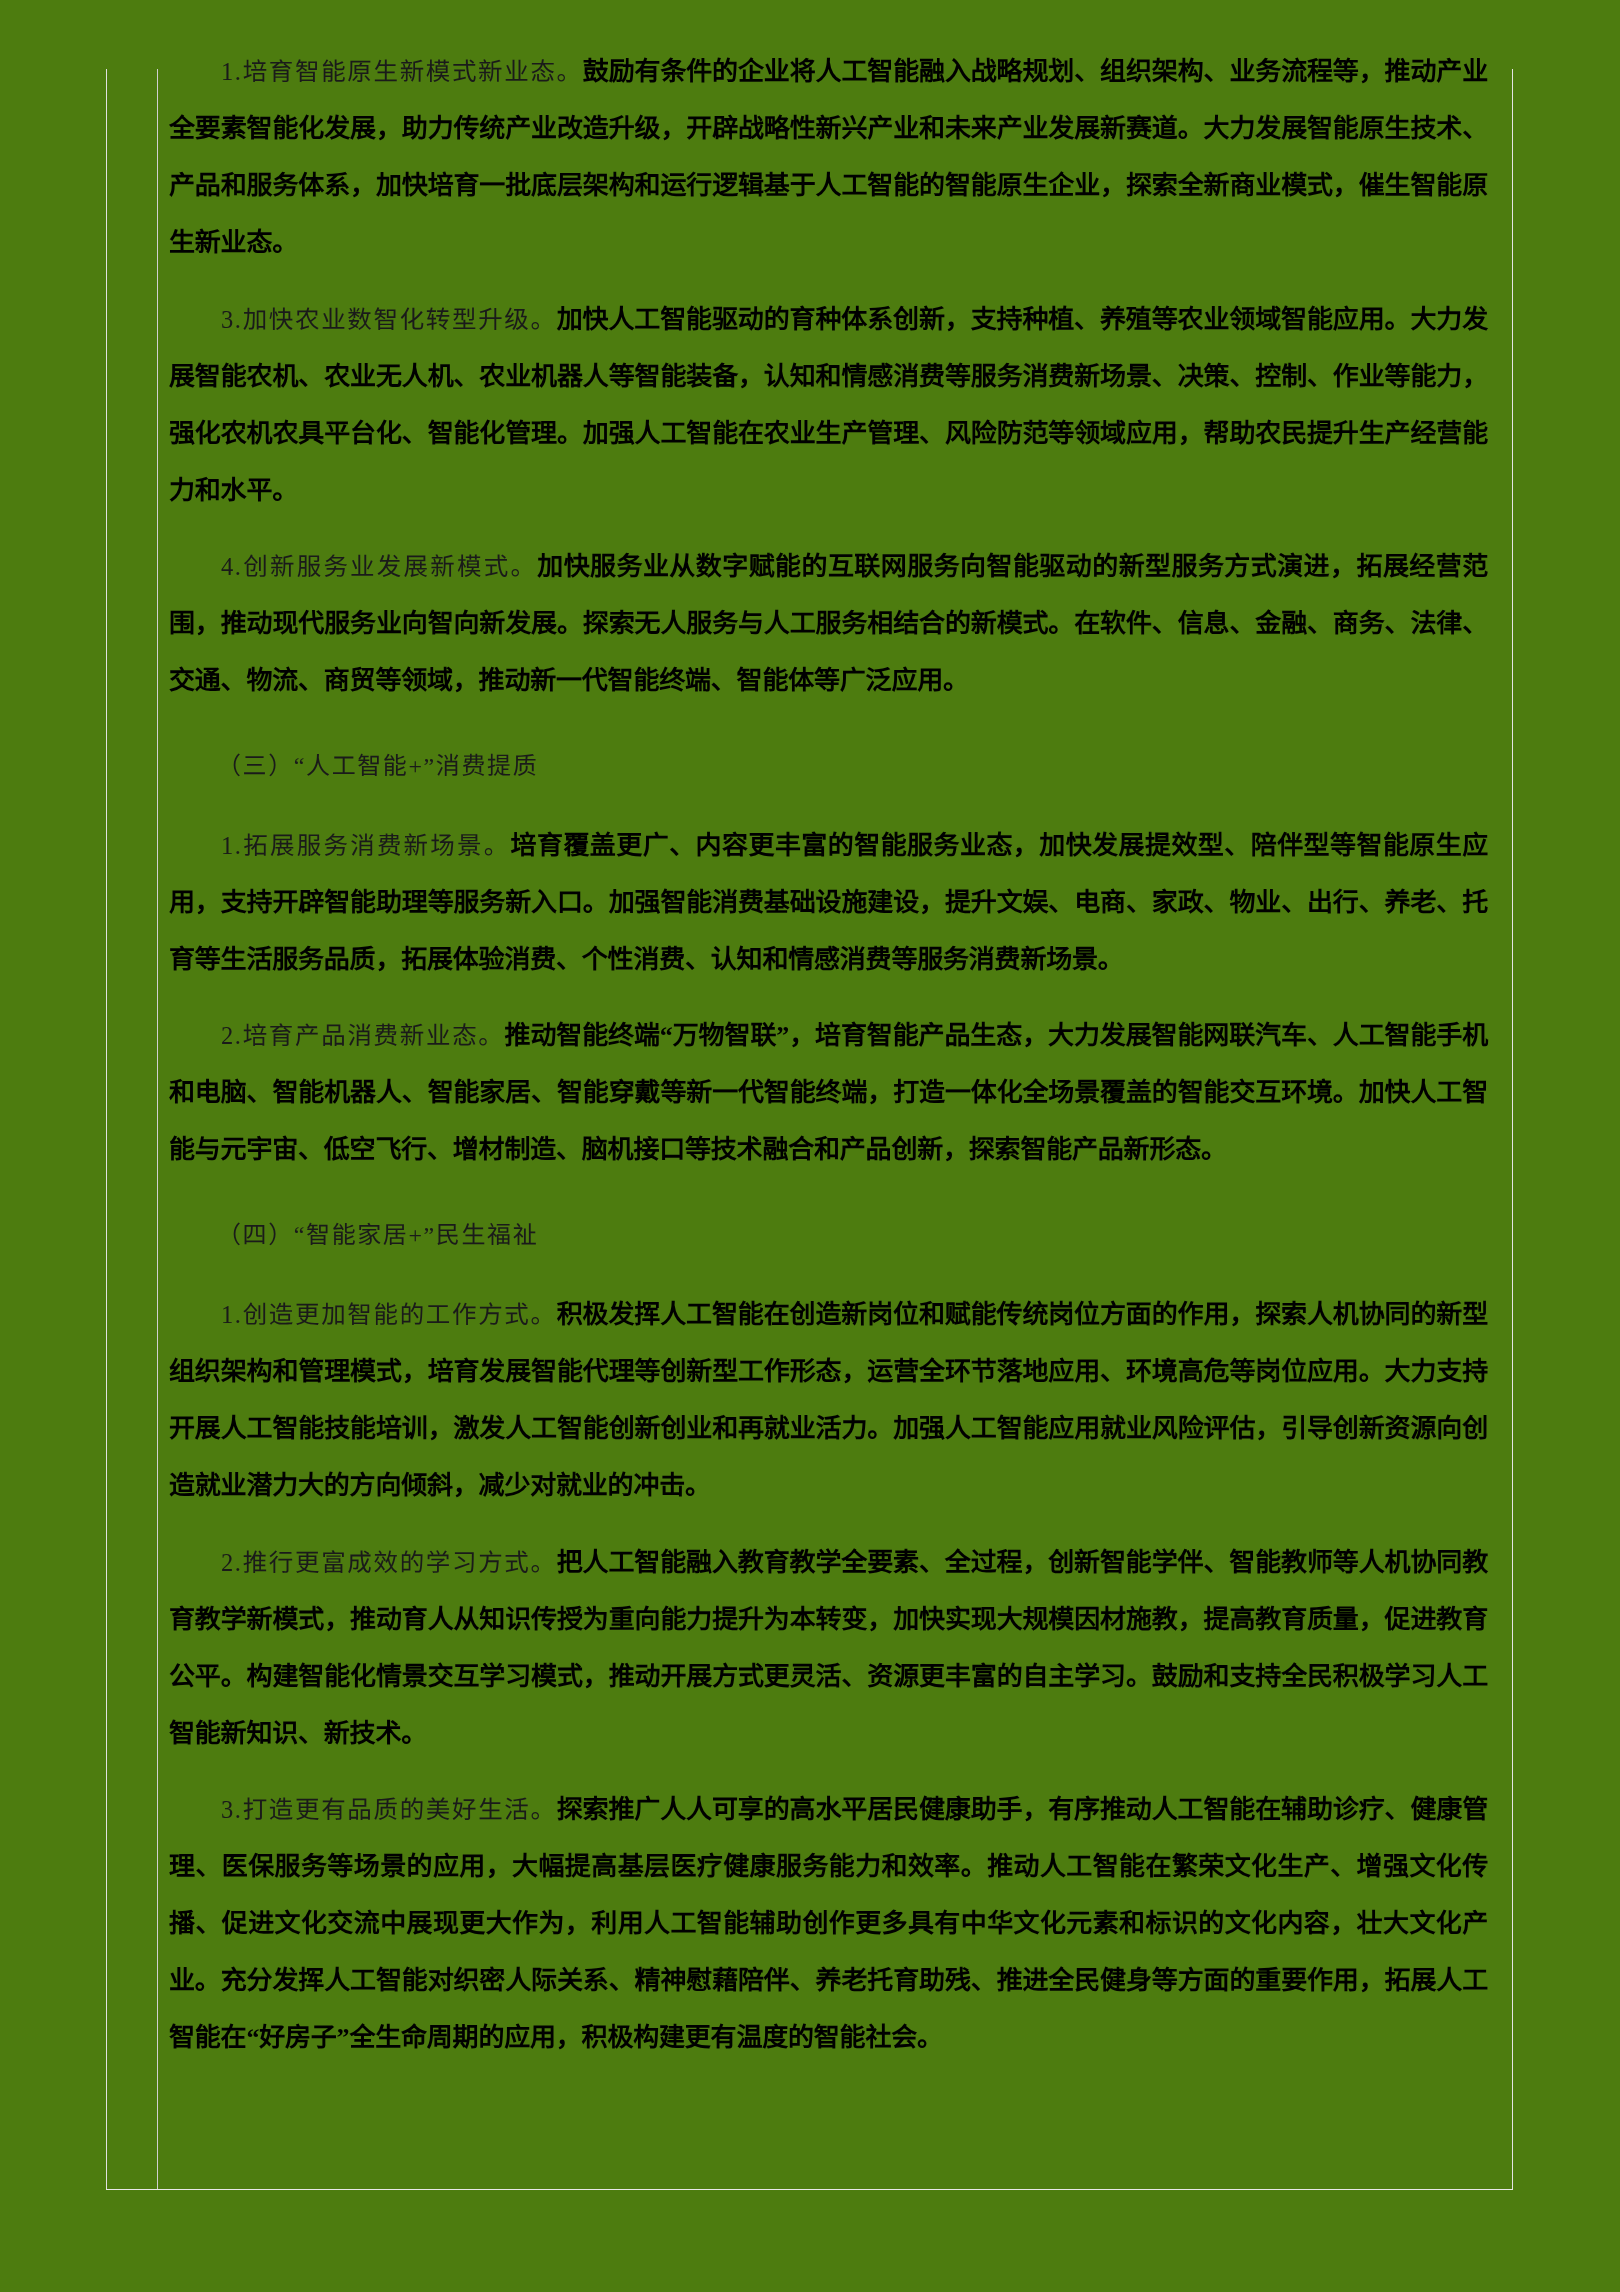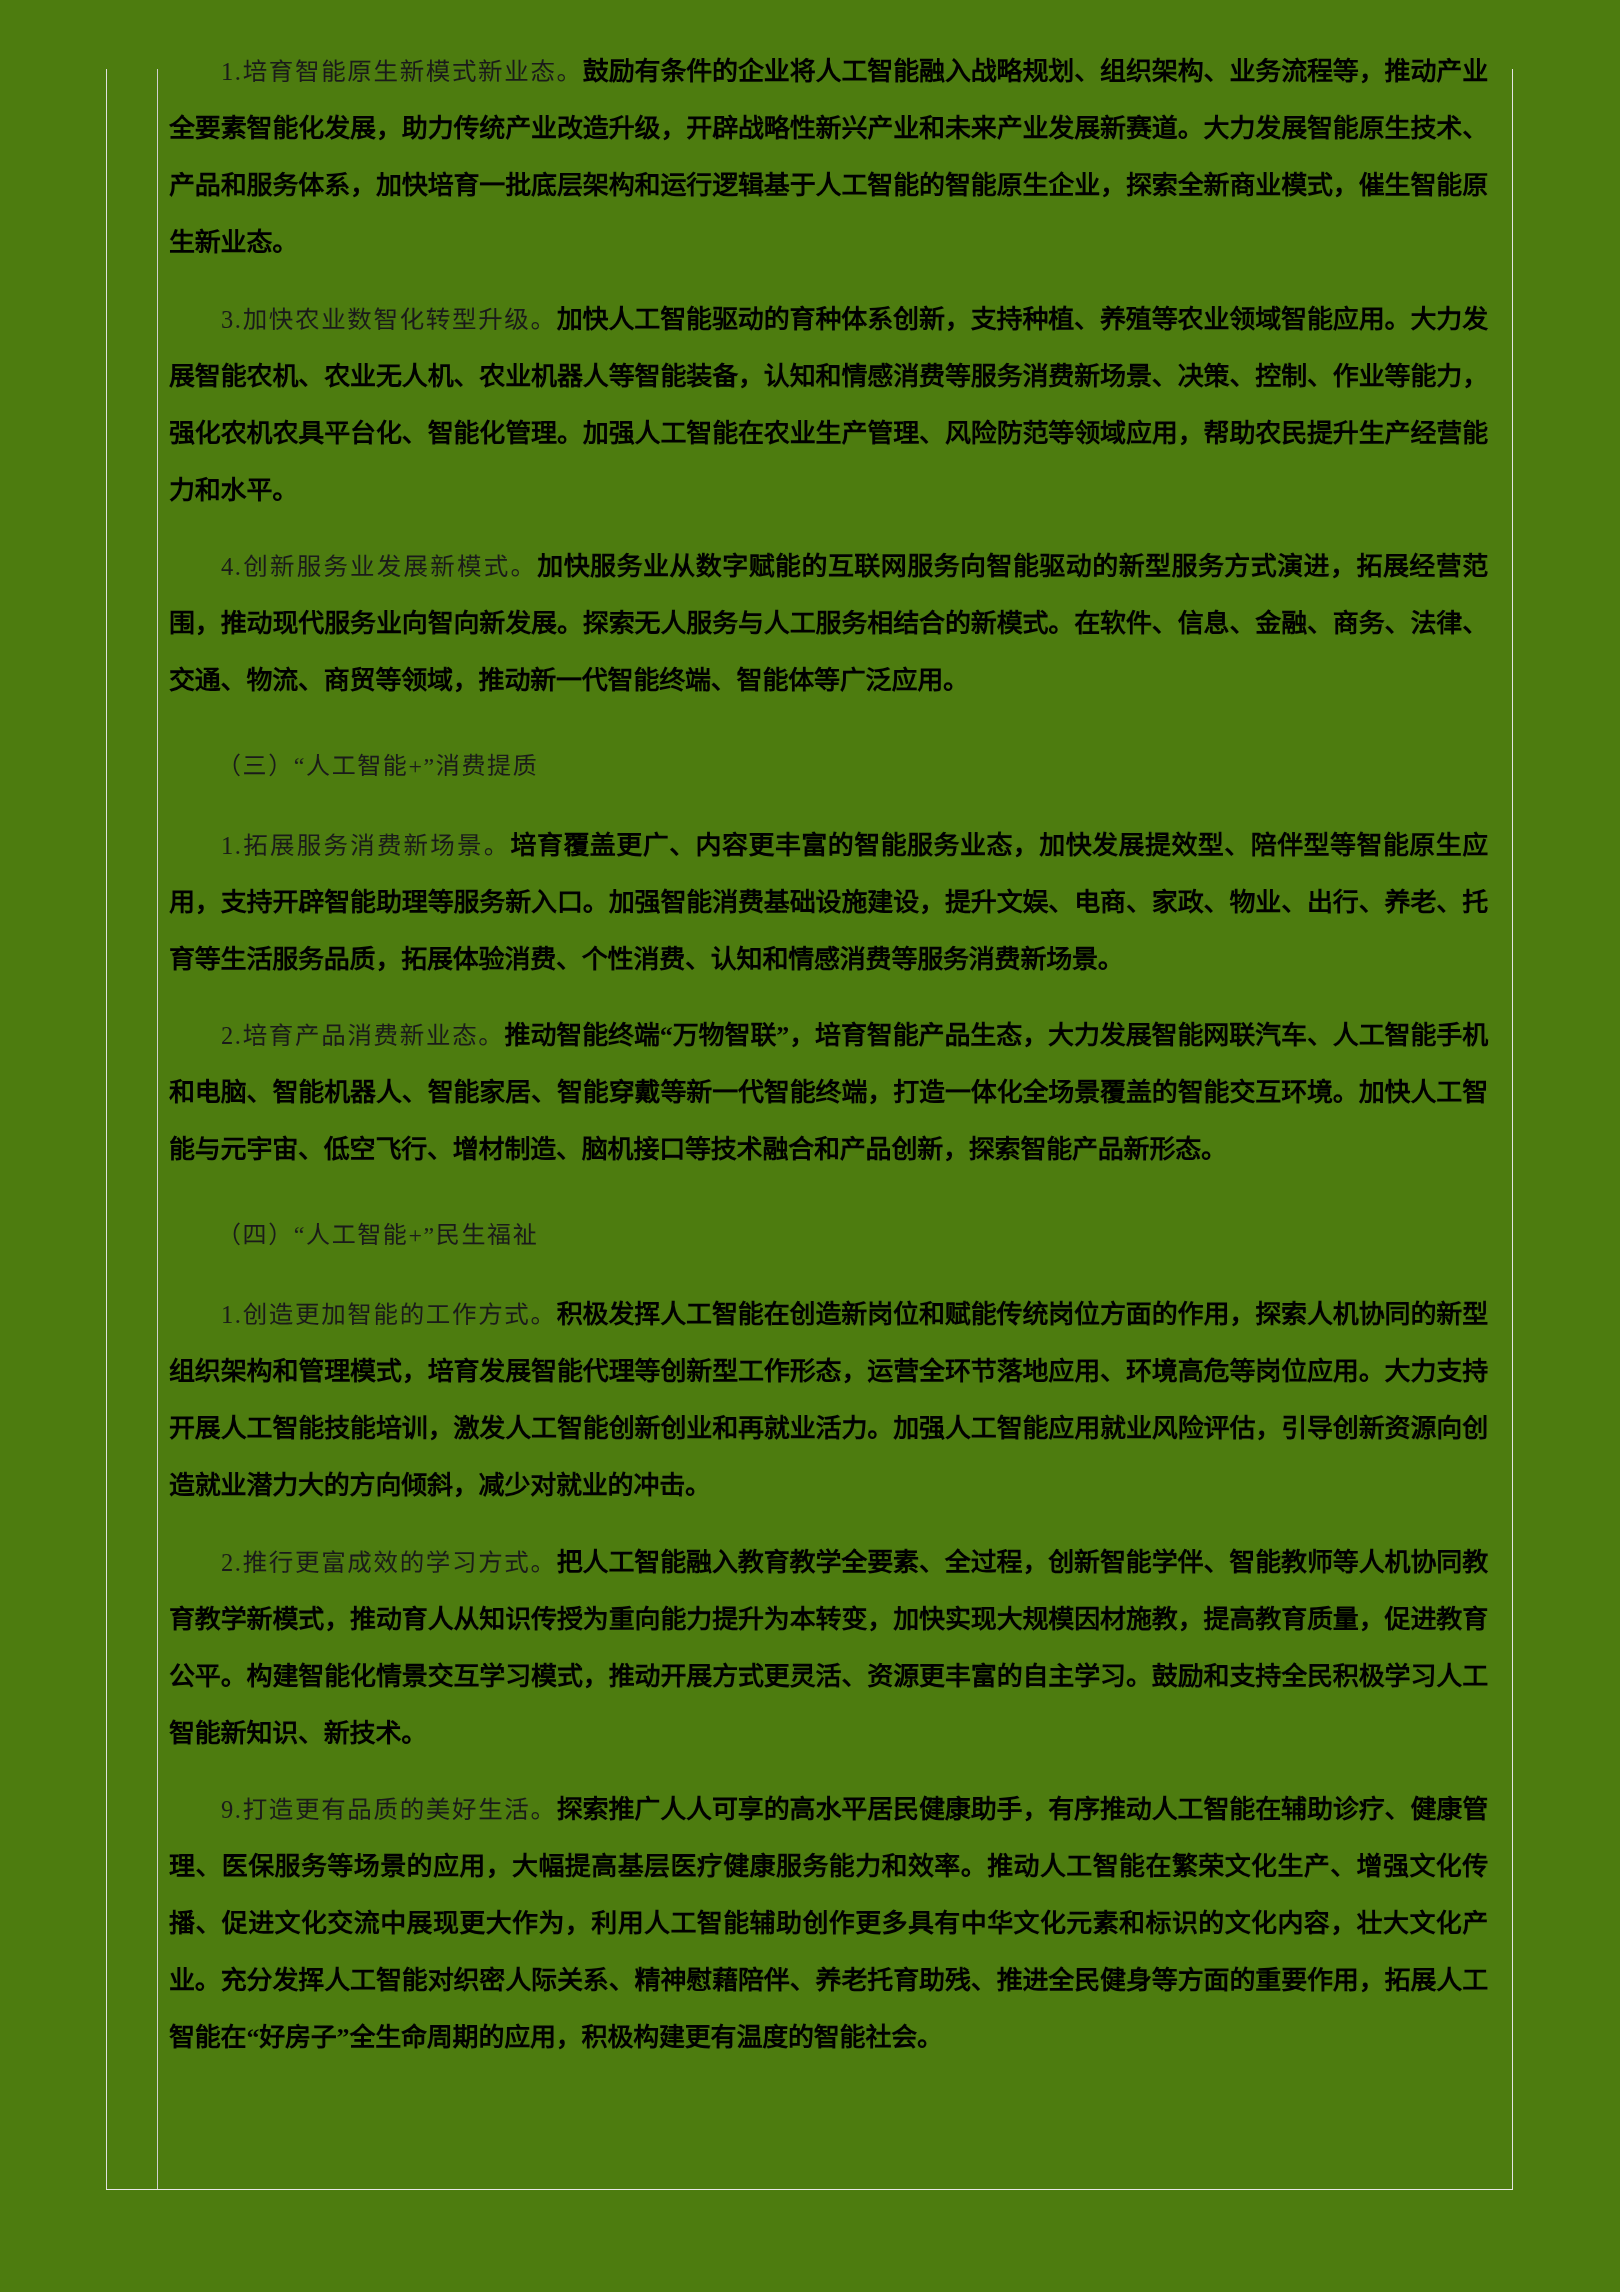--- a/index.html
+++ b/index.html
@@ -99,20 +99,20 @@
   <div class="gutter-rule right-edge"></div>
   <div class="page-bottom-rule"></div>
 
   <div class="content" id="content-root">
       <p class="para"><span class="lead">1.培育智能原生新模式新业态。</span><span class="body-bold">鼓励有条件的企业将人工智能融入战略规划、组织架构、业务流程等，推动产业全要素智能化发展，助力传统产业改造升级，开辟战略性新兴产业和未来产业发展新赛道。大力发展智能原生技术、产品和服务体系，加快培育一批底层架构和运行逻辑基于人工智能的智能原生企业，探索全新商业模式，催生智能原生新业态。</span></p>
       <p class="para"><span class="lead">3.加快农业数智化转型升级。</span><span class="body-bold">加快人工智能驱动的育种体系创新，支持种植、养殖等农业领域智能应用。大力发展智能农机、农业无人机、农业机器人等智能装备，认知和情感消费等服务消费新场景、决策、控制、作业等能力，强化农机农具平台化、智能化管理。加强人工智能在农业生产管理、风险防范等领域应用，帮助农民提升生产经营能力和水平。</span></p>
       <p class="para"><span class="lead">4.创新服务业发展新模式。</span><span class="body-bold">加快服务业从数字赋能的互联网服务向智能驱动的新型服务方式演进，拓展经营范围，推动现代服务业向智向新发展。探索无人服务与人工服务相结合的新模式。在软件、信息、金融、商务、法律、交通、物流、商贸等领域，推动新一代智能终端、智能体等广泛应用。</span></p>
       <h3 class="section-heading">（三）“人工智能+”消费提质</h3>
       <p class="para"><span class="lead">1.拓展服务消费新场景。</span><span class="body-bold">培育覆盖更广、内容更丰富的智能服务业态，加快发展提效型、陪伴型等智能原生应用，支持开辟智能助理等服务新入口。加强智能消费基础设施建设，提升文娱、电商、家政、物业、出行、养老、托育等生活服务品质，拓展体验消费、个性消费、认知和情感消费等服务消费新场景。</span></p>
       <p class="para"><span class="lead">2.培育产品消费新业态。</span><span class="body-bold">推动智能终端“万物智联”，培育智能产品生态，大力发展智能网联汽车、人工智能手机和电脑、智能机器人、智能家居、智能穿戴等新一代智能终端，打造一体化全场景覆盖的智能交互环境。加快人工智能与元宇宙、低空飞行、增材制造、脑机接口等技术融合和产品创新，探索智能产品新形态。</span></p>
-      <h3 class="section-heading">（四）“人工智能+”民生福祉</h3>
+      <h3 class="section-heading">（四）“智能家居+”民生福祉</h3>
       <p class="para"><span class="lead">1.创造更加智能的工作方式。</span><span class="body-bold">积极发挥人工智能在创造新岗位和赋能传统岗位方面的作用，探索人机协同的新型组织架构和管理模式，培育发展智能代理等创新型工作形态，运营全环节落地应用、环境高危等岗位应用。大力支持开展人工智能技能培训，激发人工智能创新创业和再就业活力。加强人工智能应用就业风险评估，引导创新资源向创造就业潜力大的方向倾斜，减少对就业的冲击。</span></p>
       <p class="para"><span class="lead">2.推行更富成效的学习方式。</span><span class="body-bold">把人工智能融入教育教学全要素、全过程，创新智能学伴、智能教师等人机协同教育教学新模式，推动育人从知识传授为重向能力提升为本转变，加快实现大规模因材施教，提高教育质量，促进教育公平。构建智能化情景交互学习模式，推动开展方式更灵活、资源更丰富的自主学习。鼓励和支持全民积极学习人工智能新知识、新技术。</span></p>
-      <p class="para"><span class="lead">9.打造更有品质的美好生活。</span><span class="body-bold">探索推广人人可享的高水平居民健康助手，有序推动人工智能在辅助诊疗、健康管理、医保服务等场景的应用，大幅提高基层医疗健康服务能力和效率。推动人工智能在繁荣文化生产、增强文化传播、促进文化交流中展现更大作为，利用人工智能辅助创作更多具有中华文化元素和标识的文化内容，壮大文化产业。充分发挥人工智能对织密人际关系、精神慰藉陪伴、养老托育助残、推进全民健身等方面的重要作用，拓展人工智能在“好房子”全生命周期的应用，积极构建更有温度的智能社会。</span></p>
+      <p class="para"><span class="lead">3.打造更有品质的美好生活。</span><span class="body-bold">探索推广人人可享的高水平居民健康助手，有序推动人工智能在辅助诊疗、健康管理、医保服务等场景的应用，大幅提高基层医疗健康服务能力和效率。推动人工智能在繁荣文化生产、增强文化传播、促进文化交流中展现更大作为，利用人工智能辅助创作更多具有中华文化元素和标识的文化内容，壮大文化产业。充分发挥人工智能对织密人际关系、精神慰藉陪伴、养老托育助残、推进全民健身等方面的重要作用，拓展人工智能在“好房子”全生命周期的应用，积极构建更有温度的智能社会。</span></p>
     </div>
 
 </div>
 
 
 </body></html>

